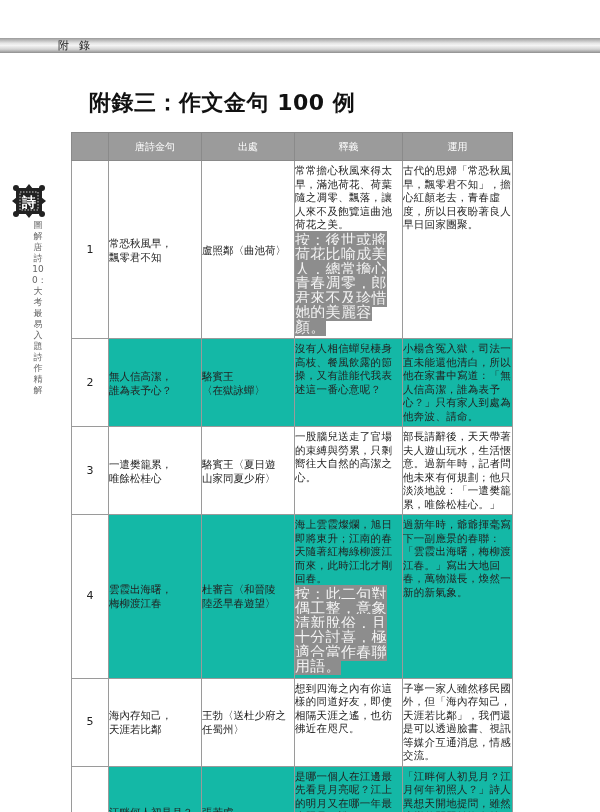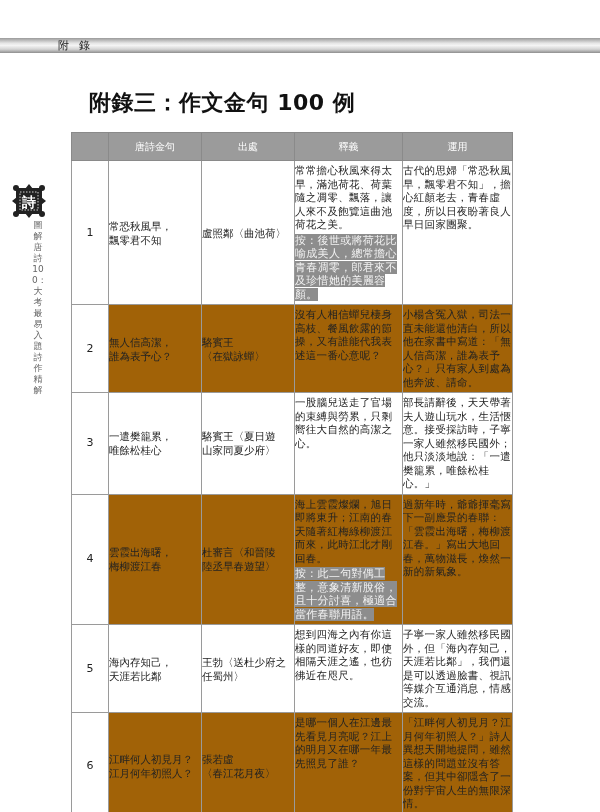--- a/index.html
+++ b/index.html
@@ -36,29 +36,29 @@
     font-size: 10.5px; line-height: 14px;
   }
   table.main th {
     background: #9b9b9b; color: #ffffff; font-weight: normal;
     height: 28px; border: 1px solid #8a8a8a; border-left-color: #ffffff; font-size: 10px;
   }
   table.main th:first-child { border-left-color: #8a8a8a; }
   table.main td {
     border: 1px solid #9a9a9a; vertical-align: middle; padding: 3px 0;
   }
-  table.main tr.shade td { background: #a16207; }
+  table.main tr.shade td { background: #14b8a6; }
   table.main td.num { text-align: center; background: #ffffff !important; font-size: 11px; }
   table.main td.quote, table.main td.source { font-size: 10.5px; line-height: 14px; }
   table.main td.meaning, table.main td.usage {
     vertical-align: top; font-size: 10.5px; line-height: 13.5px; letter-spacing: 0.3px;
   }
   .note {
     display: inline; background: #8d8d8d; color: #f2f2f2;
-    font-family: "DejaVu Serif", "Liberation Serif", serif; font-size: 11px; line-height: 13.5px;
+    font-family: "DejaVu Serif", "Liberation Serif", serif; font-size: 15px; line-height: 13.5px;
     -webkit-box-decoration-break: clone; box-decoration-break: clone;
   }
   .note-wrap { margin-top: 2px; }
 
   .page-number {
     position: absolute; left: 34px; top: 812px; font-size: 11px; color: #222;
   }
 </style>
 </head>
 <body>
@@ -140,21 +140,21 @@
           <div>唯餘松桂心</div>
         </td>
         <td class="source">
           <div>駱賓王〈夏日遊</div>
           <div>山家同夏少府〉</div>
         </td>
         <td class="meaning">
           <div>一股腦兒送走了官場的束縛與勞累，只剩嚮往大自然的高潔之心。</div>
         </td>
         <td class="usage">
-          <div>部長請辭後，天天帶著夫人遊山玩水，生活愜意。接受採訪時，子寧一家人雖然移民國外；他只淡淡地說：「一遣樊籠累，唯餘松桂心。」</div>
+          <div>部長請辭後，天天帶著夫人遊山玩水，生活愜意。過新年時，記者問他未來有何規劃；他只淡淡地說：「一遣樊籠累，唯餘松桂心。」</div>
         </td>
       </tr>
       <tr class="shade" style="height: 98px;">
         <td class="num">4</td>
         <td class="quote">
           <div>雲霞出海曙，</div>
           <div>梅柳渡江春</div>
         </td>
         <td class="source">
           <div>杜審言〈和晉陵</div>

